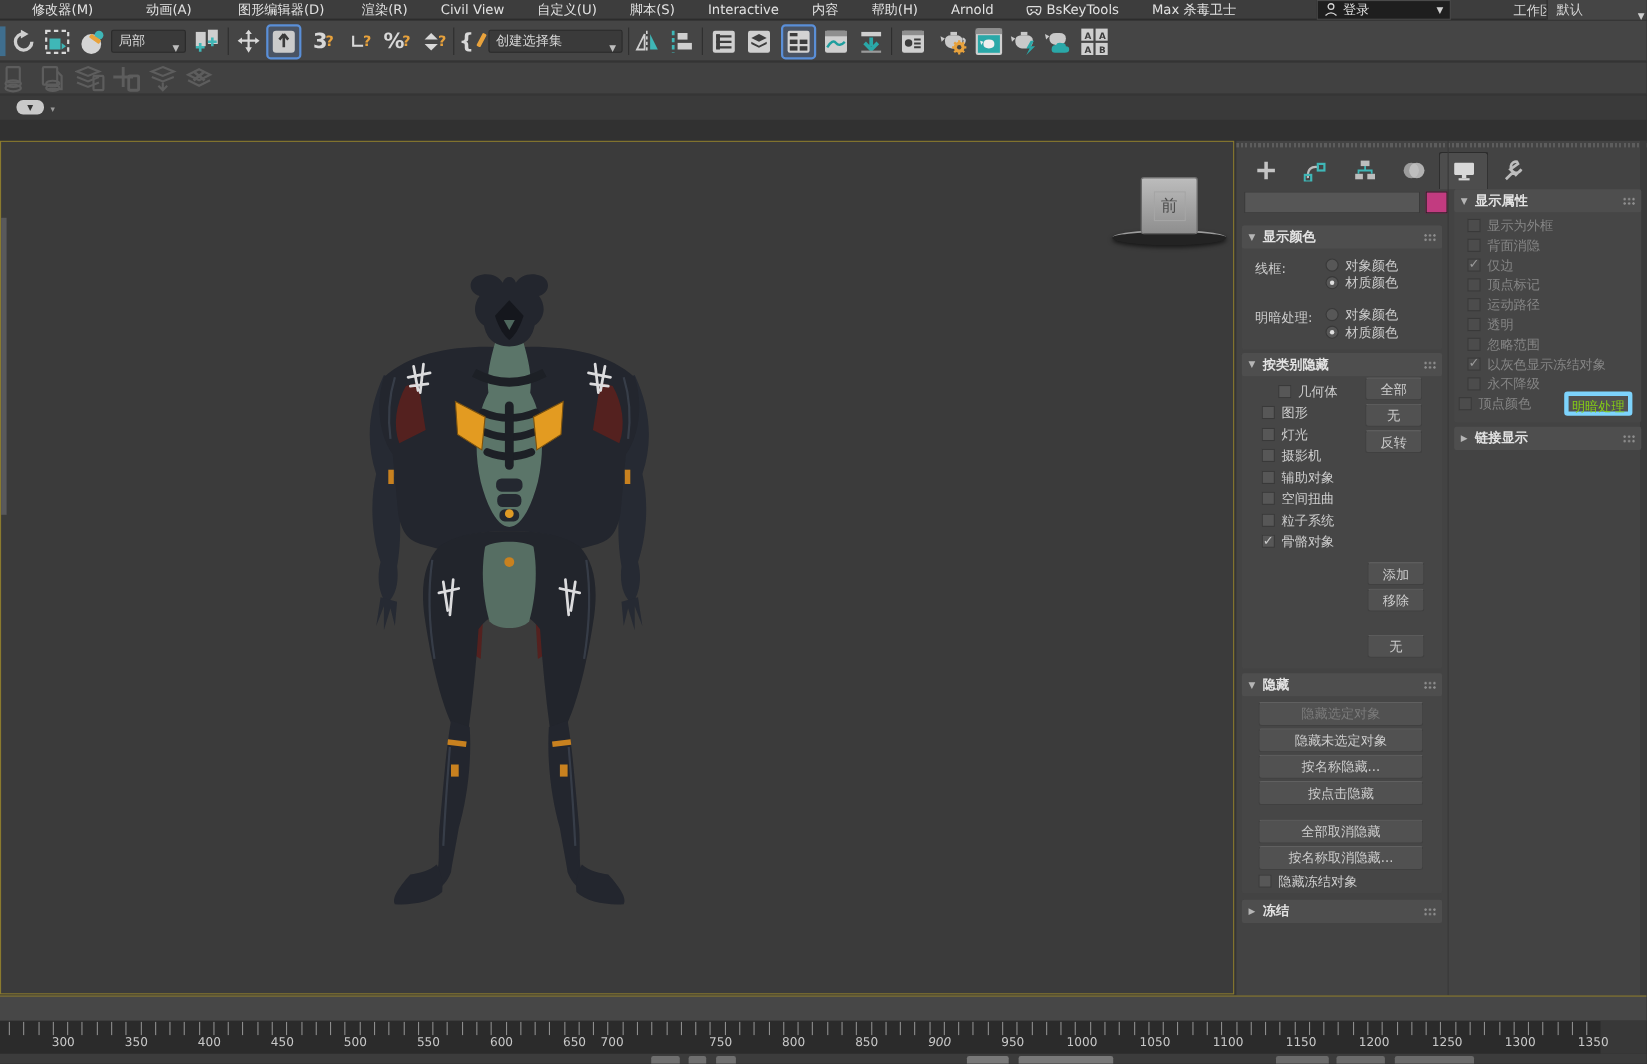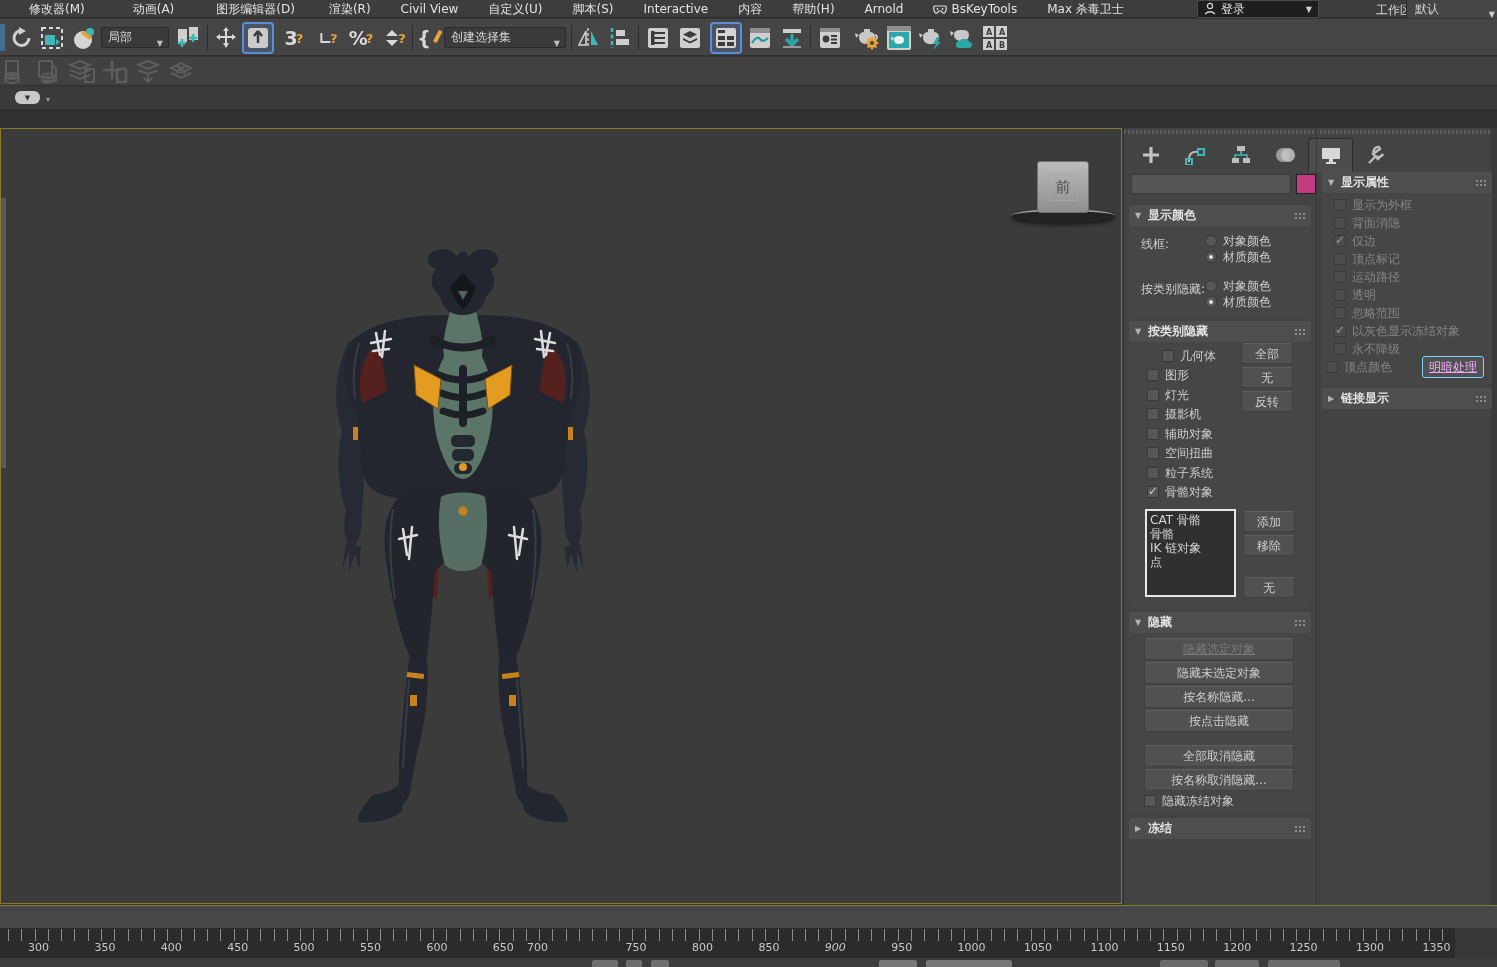--- a/index.html
+++ b/index.html
@@ -76,33 +76,33 @@
   .cbrow { position:absolute; display:flex; align-items:center; gap:6px; height:14px; }
   .cb { width:12px; height:12px; background:#575757; border:1px solid #393939; position:relative; flex:none; }
   .cb.on::after { content:"✓"; position:absolute; left:0; top:-3px; color:#c9c9c9; font-size:12px; font-weight:bold; }
   .cb.dim { background:#4c4c4c; }
   .cb.dim.on::after { color:#9a9a9a; }
   .radio { width:12px; height:12px; border-radius:50%; background:#575757; border:1px solid #393939; position:relative; flex:none; }
   .radio.on::after { content:""; position:absolute; left:3px; top:3px; width:4px; height:4px; border-radius:50%; background:#e0e0e0; }
 
   .btn { position:absolute; background:#515151; border:1px solid #404040; border-top-color:#606060;
     border-radius:3px; color:#cdcdcd; font-size:12px; text-align:center; }
-  .btn.disabled { color:#7b7b7b;text-decoration:underline; }
-  .btn.outlined { border:1px solid #7dd3fc; color:#f0abfc;text-decoration:underline; }
+  .btn.disabled { color:#7b7b7b; }
+  .btn.outlined { border:4px solid #7dd3fc; color:#84cc16; }
 
   .listbox { position:absolute; left:22px; top:379px; width:91px; height:88px; background:#303030;
     border:2px solid #e6e6e6; color:#d5d5d5; font-size:12px; line-height:14px; padding:2px 3px; }
   .listbox div { white-space:nowrap; }
 
   
   .trackband { position:absolute; left:0; top:905px; width:1497px; height:23px; background:#474747; border-top:1px solid #8a7a2e; }
   .ruler { position:absolute; left:0; top:928px; width:1497px; height:30px; background:#2b2b2b; }
   .ruler .endcap { position:absolute; left:1455px; top:0; width:42px; height:30px; background:#383838; }
   .rtick { position:absolute; top:1px; width:1px; height:12px; background:#8d8d8d; }
-  .rlabel { position:absolute; top:13px; width:40px; margin-left:-20px; text-align:left; color:#c8c8c8; font-size:11px; }
+  .rlabel { position:absolute; top:13px; width:40px; margin-left:-20px; text-align:right; color:#c8c8c8; font-size:11px; }
   .bottomstrip { position:absolute; left:0; top:958px; width:1497px; height:9px; background:#3c3c3c; }
   .stub { position:absolute; top:2px; height:7px; background:#6f6f6f; border-radius:2px 2px 0 0; }
 </style>
 </head>
 <body>
 
 <div class="screen">
 
   <div class="menubar">
     <span class="menu-item" style="margin-left:14px">修改器(M)</span>
@@ -541,21 +541,21 @@
       <div class="ro-h"><span class="arr">▼</span><span>显示颜色</span><span class="grip"></span></div>
       <span class="lbl" style="position:absolute;left:12px;top:31px">线框:</span>
       <div class="cbrow" style="left:76px;top:29px">
           <span class="radio"></span>
           <span class="lbl">对象颜色</span>
         </div>
       <div class="cbrow" style="left:76px;top:45px">
           <span class="radio on"></span>
           <span class="lbl">材质颜色</span>
         </div>
-      <span class="lbl" style="position:absolute;left:12px;top:76px">按类别隐藏:</span>
+      <span class="lbl" style="position:absolute;left:12px;top:76px">明暗处理:</span>
       <div class="cbrow" style="left:76px;top:74px">
           <span class="radio"></span>
           <span class="lbl">对象颜色</span>
         </div>
       <div class="cbrow" style="left:76px;top:90px">
           <span class="radio on"></span>
           <span class="lbl">材质颜色</span>
         </div>
     </div>
 
@@ -589,26 +589,20 @@
           <span class="cb"></span>
           <span class="lbl">粒子系统</span>
         </div>
       <div class="cbrow" style="left:18px;top:164px">
           <span class="cb on"></span>
           <span class="lbl">骨骼对象</span>
         </div>
       <div class="btn" style="left:112px;top:22px;width:52px;height:21px;line-height:20px">全部</div>
       <div class="btn" style="left:112px;top:46px;width:52px;height:21px;line-height:20px">无</div>
       <div class="btn" style="left:112px;top:70px;width:52px;height:21px;line-height:20px">反转</div>
-      <div class="listbox" style="left:16px;top:188px">
-        <div>CAT 骨骼</div>
-        <div>骨骼</div>
-        <div>IK 链对象</div>
-        <div>点</div>
-      </div>
       <div class="btn" style="left:114px;top:190px;width:52px;height:21px;line-height:20px">添加</div>
       <div class="btn" style="left:114px;top:214px;width:52px;height:21px;line-height:20px">移除</div>
       <div class="btn" style="left:114px;top:256px;width:52px;height:21px;line-height:20px">无</div>
     </div>
 
     <div class="rollout" style="left:5px;top:484px;width:182px;height:200px">
       <div class="ro-h"><span class="arr">▼</span><span>隐藏</span><span class="grip"></span></div>
       <div class="btn disabled" style="left:15px;top:26px;width:150px;height:22px;line-height:21px">隐藏选定对象</div>
       <div class="btn" style="left:15px;top:50px;width:150px;height:22px;line-height:21px">隐藏未选定对象</div>
       <div class="btn" style="left:15px;top:74px;width:150px;height:22px;line-height:21px">按名称隐藏...</div>

